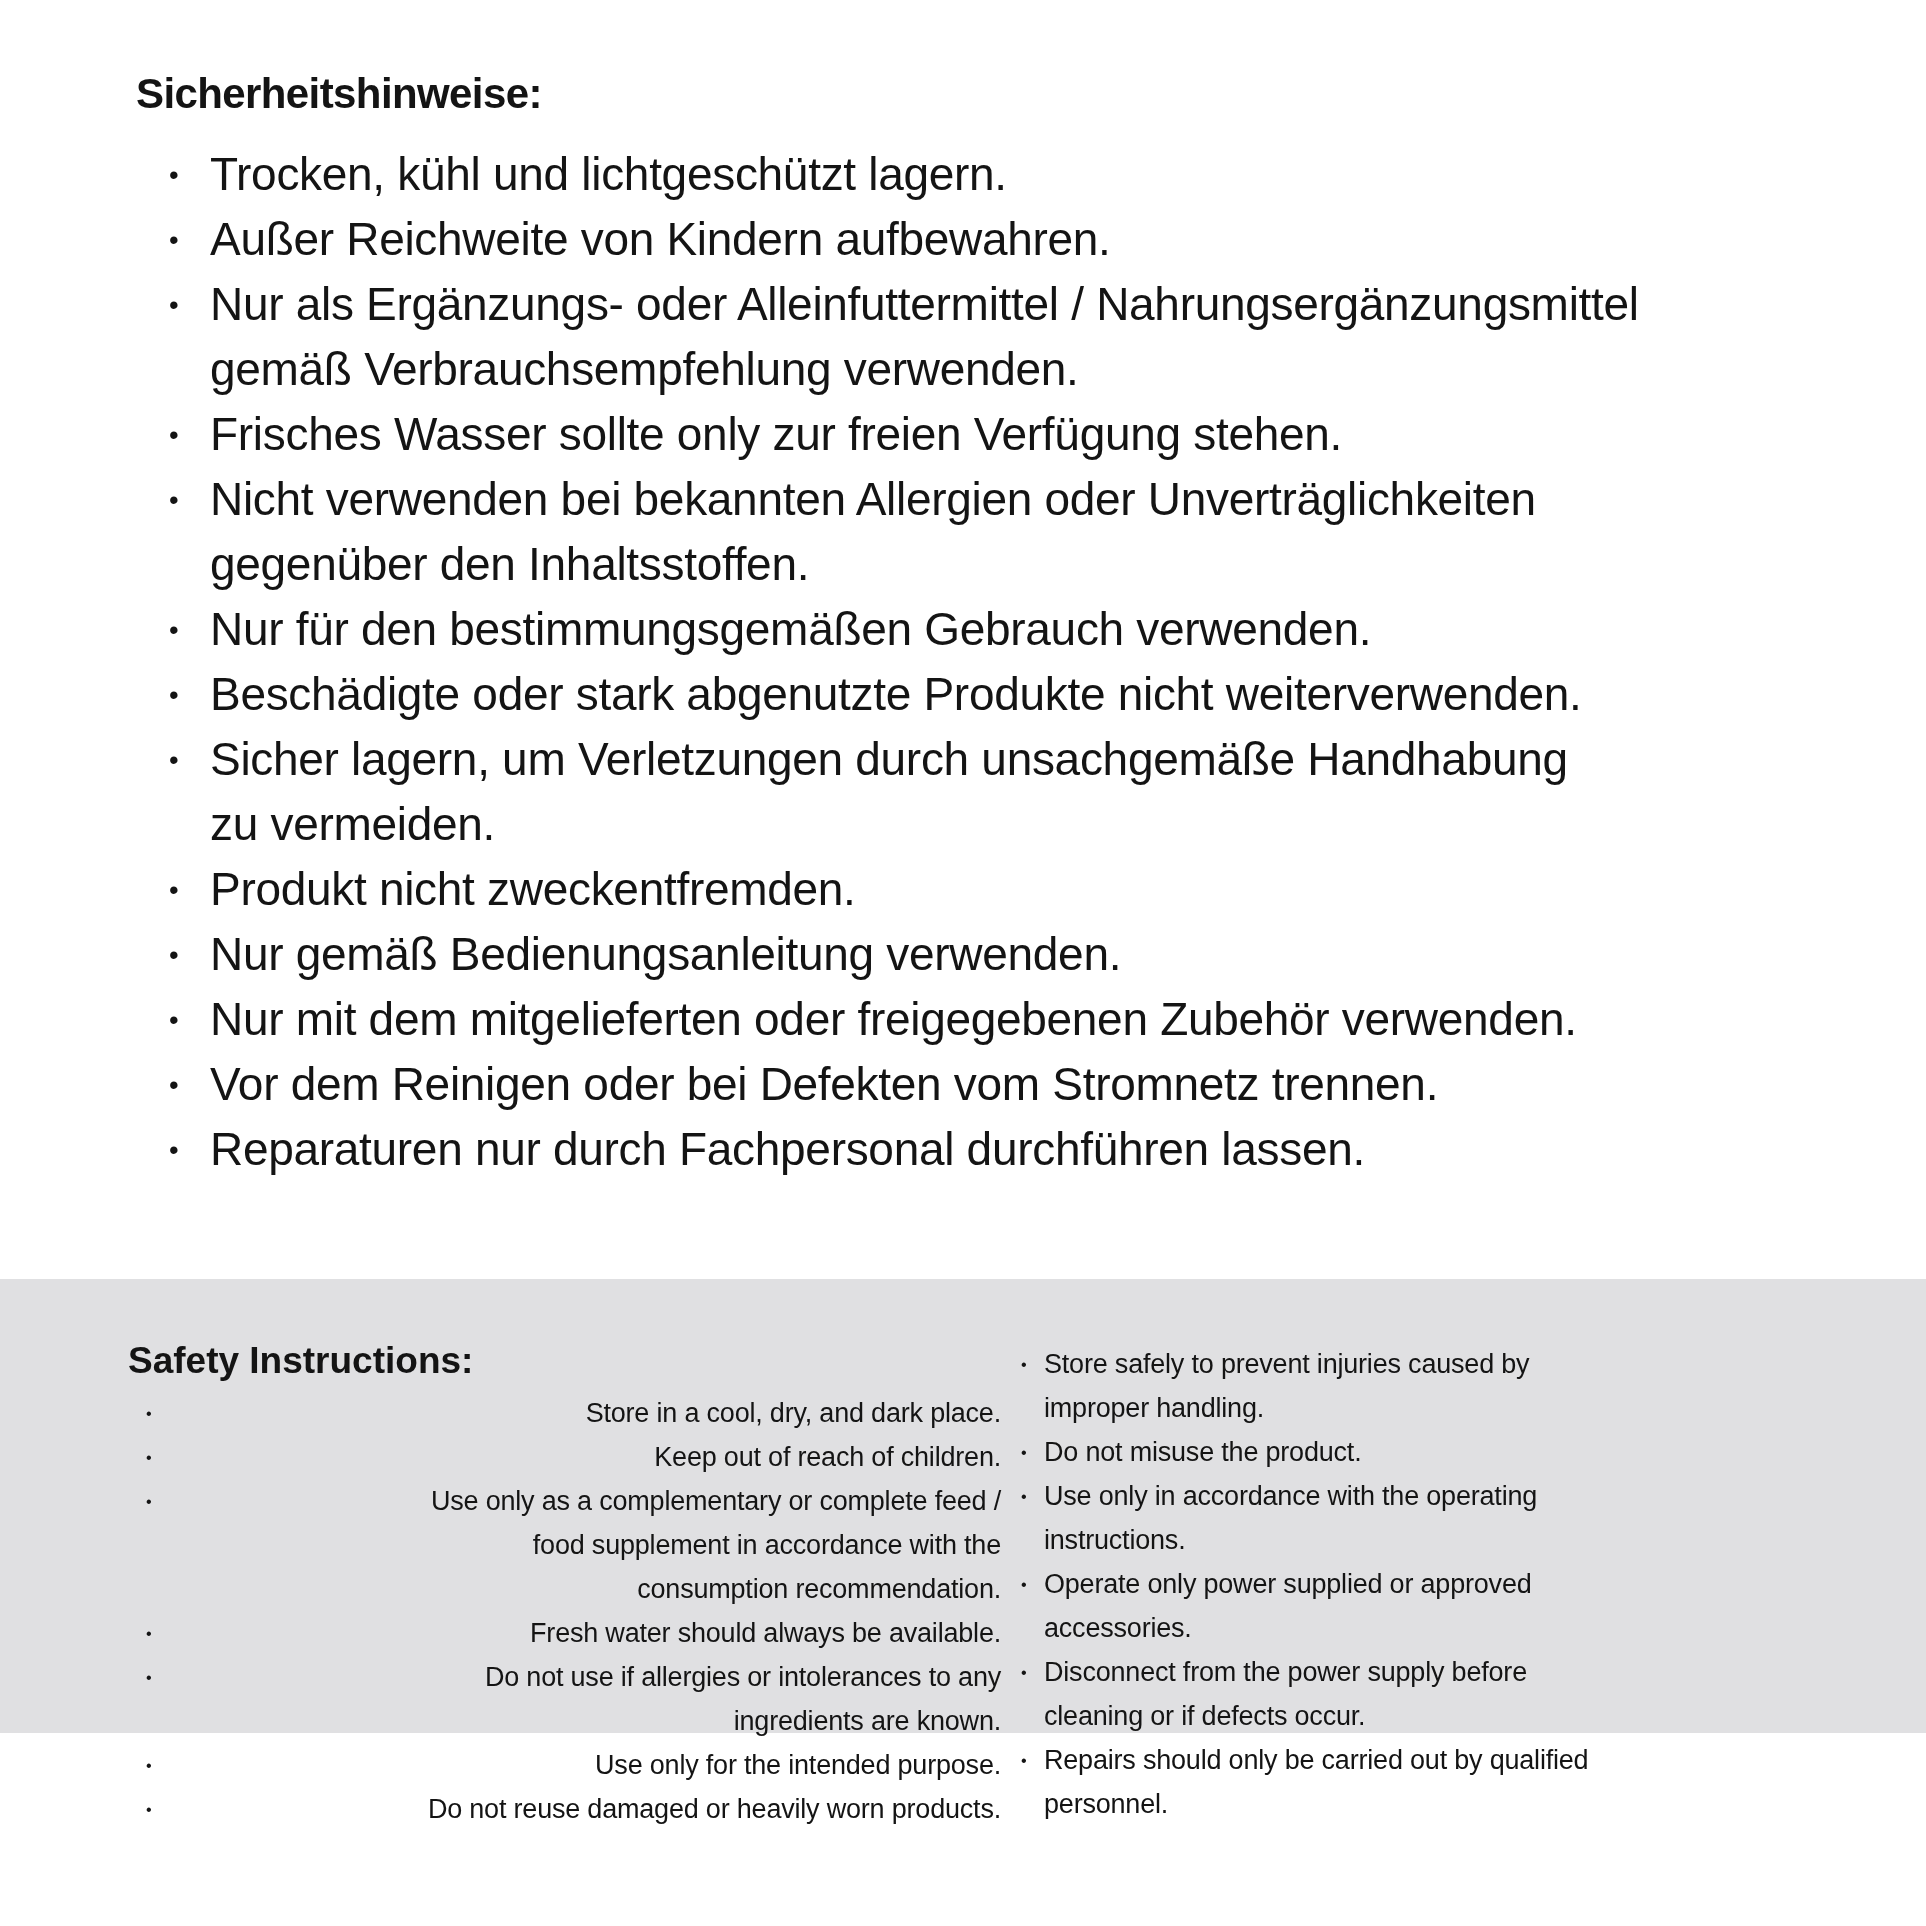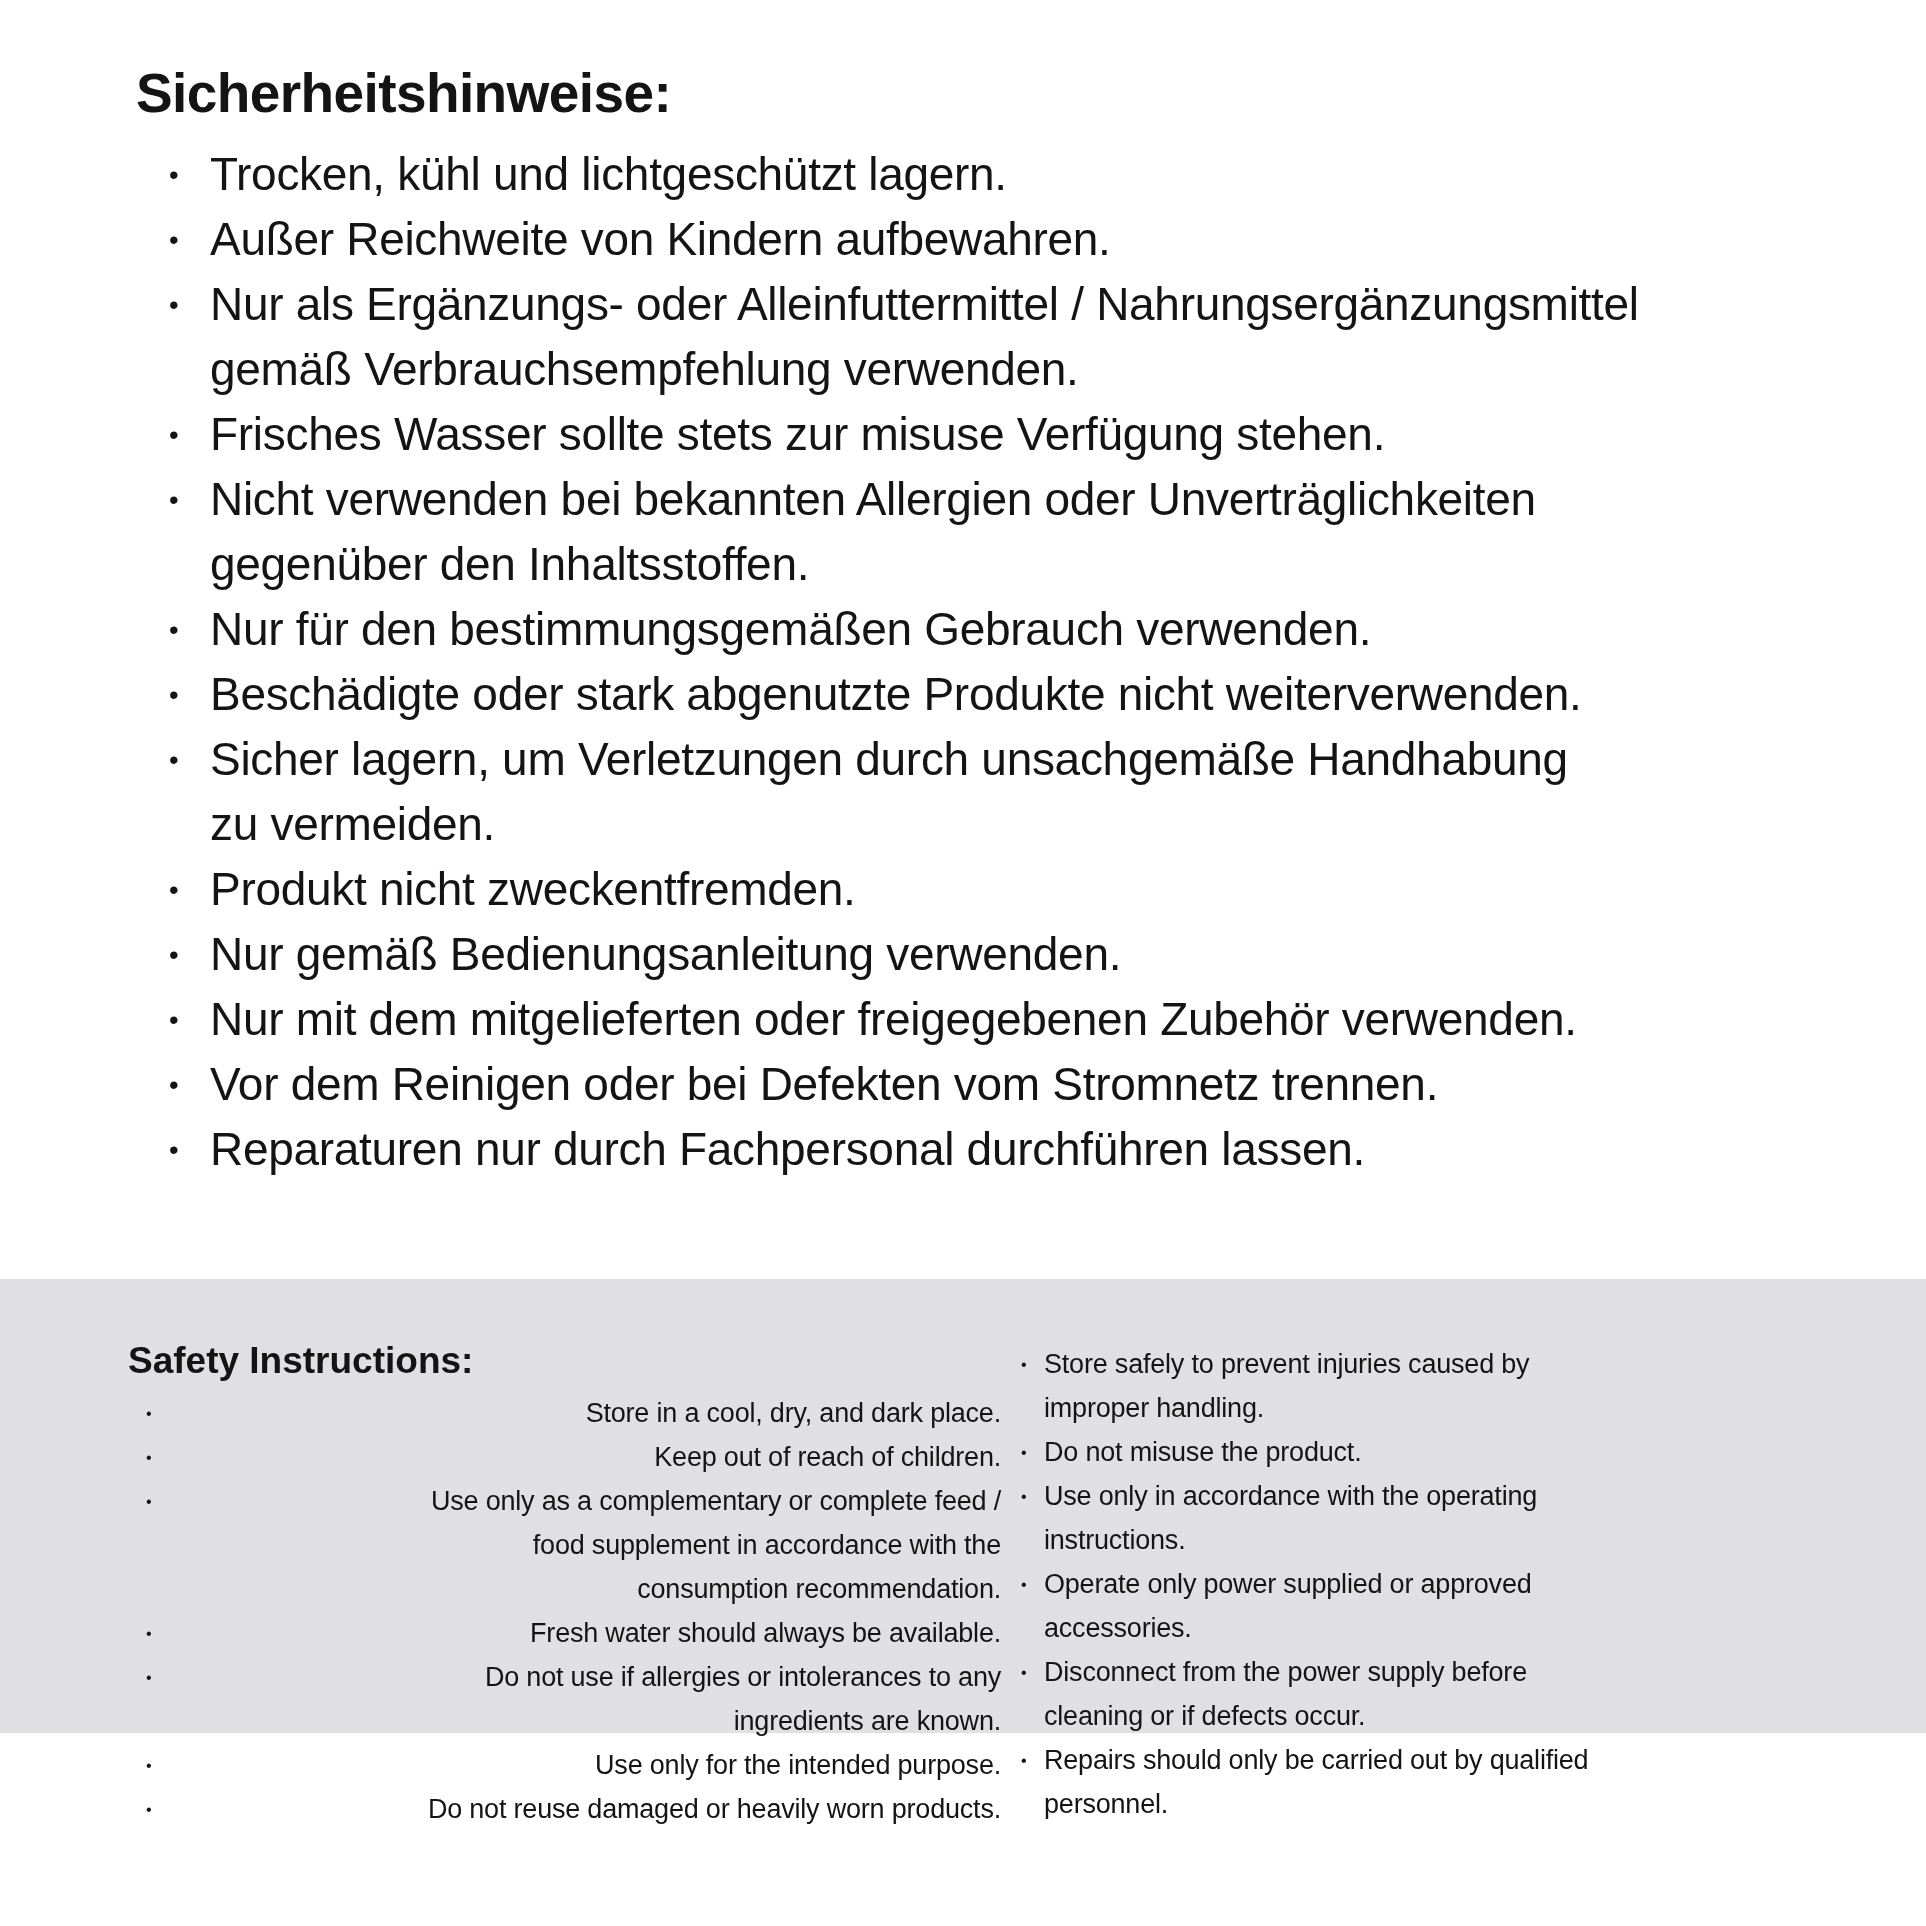--- a/index.html
+++ b/index.html
@@ -16,21 +16,21 @@
 
   
   .section-de {
     position: absolute;
     left: 136px;
     top: 66px;
     width: 1695px;
   }
   .section-de h1 {
     margin: 0;
-    font-size: 55px;
+    font-size: 42px;
     line-height: 55px;
     font-weight: 700;
     letter-spacing: -0.6px;
   }
   .section-de ul {
     margin: 20.5px 0 0 0;
     padding: 0;
     list-style: none;
     font-size: 46px;
     line-height: 65px;
@@ -96,21 +96,21 @@
 </head>
 <body style="background: rgb(255, 255, 255); color: rgb(20, 20, 20);">
 
 <div class="section-de">
   <h1>Sicherheitshinweise:</h1>
   <ul>
       <li>Trocken, kühl und lichtgeschützt lagern.</li>
       <li>Außer Reichweite von Kindern aufbewahren.</li>
       <li>Nur als Ergänzungs- oder Alleinfuttermittel / Nahrungsergänzungsmittel
 gemäß Verbrauchsempfehlung verwenden.</li>
-      <li>Frisches Wasser sollte stets zur misuse Verfügung stehen.</li>
+      <li>Frisches Wasser sollte only zur freien Verfügung stehen.</li>
       <li>Nicht verwenden bei bekannten Allergien oder Unverträglichkeiten
 gegenüber den Inhaltsstoffen.</li>
       <li>Nur für den bestimmungsgemäßen Gebrauch verwenden.</li>
       <li>Beschädigte oder stark abgenutzte Produkte nicht weiterverwenden.</li>
       <li>Sicher lagern, um Verletzungen durch unsachgemäße Handhabung
 zu vermeiden.</li>
       <li>Produkt nicht zweckentfremden.</li>
       <li>Nur gemäß Bedienungsanleitung verwenden.</li>
       <li>Nur mit dem mitgelieferten oder freigegebenen Zubehör verwenden.</li>
       <li>Vor dem Reinigen oder bei Defekten vom Stromnetz trennen.</li>

